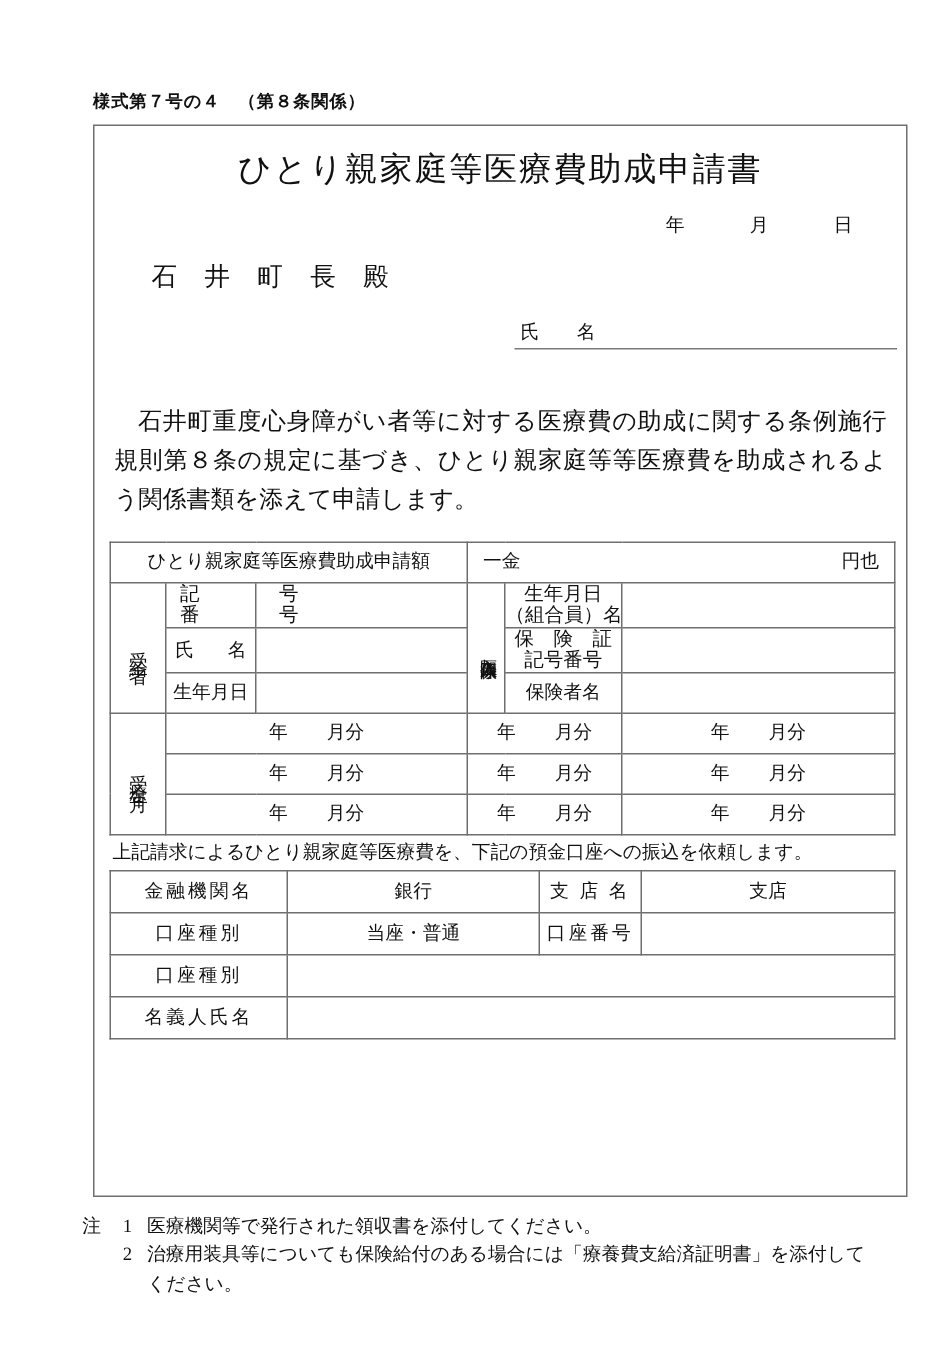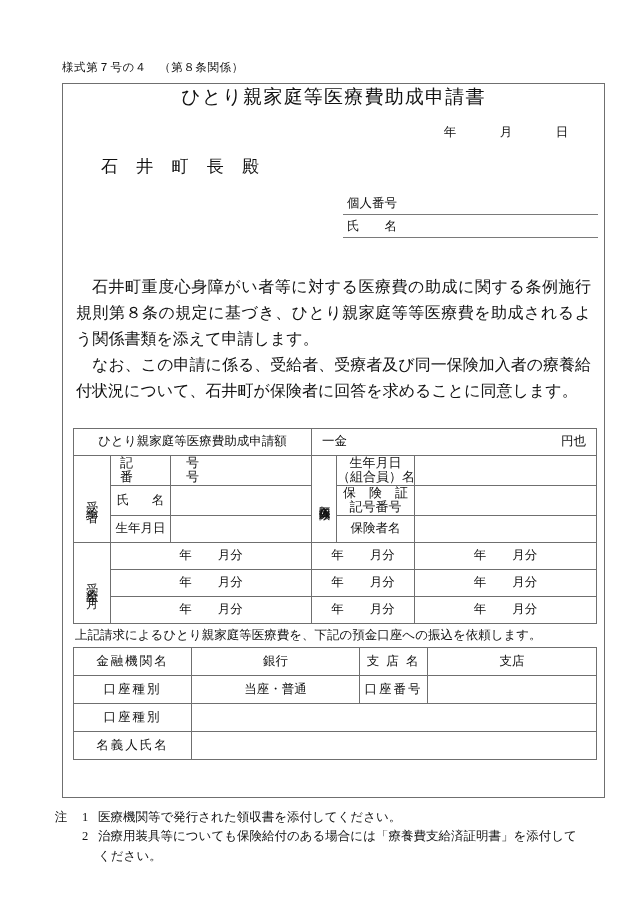--- a/index.html
+++ b/index.html
@@ -18,20 +18,21 @@
   }
 
   
   .form-code {
     position: absolute;
     left: 62px;
     top: 60px;
     font-size: 11.5px;
     letter-spacing: 0.6px;
     white-space: nowrap;
+    font-weight: bold;
   }
 
   
   .sheet {
     position: absolute;
     left: 62px;
     top: 83px;
     width: 543px;
     height: 715px;
     border: 1.5px solid #6f6f6f;
@@ -44,23 +45,23 @@
     top: 0;
     width: 100%;
     height: 100%;
     box-sizing: border-box;
     padding: 0 10px;
   }
 
   
   .doc-title {
     text-align: center;
-    font-size: 19px;
+    font-size: 22px;
     letter-spacing: 1.2px;
-    margin-top: 0;
+    margin-top: 14px;
     white-space: nowrap;
   }
 
   
   .date-line {
     margin-top: 14px;
     display: flex;
     justify-content: flex-end;
     padding-right: 4px;
     font-size: 12.5px;
@@ -111,21 +112,21 @@
     text-align: justify;
     padding: 0 3px;
   }
   .body-text p {
     margin: 0;
     text-indent: 1em;
   }
 
   
   .main-table {
-    margin-top: 24px;
+    margin-top: 14px;
     width: 100%;
     border-collapse: collapse;
     table-layout: fixed;
     font-size: 12.5px;
     border-radius: 19px;
   }
   .main-table td {
     border: 1px solid #6f6f6f;
     padding: 0;
     text-align: center;
@@ -233,32 +234,27 @@
     <div class="date-line">
       <span>年</span>
       <span>月</span>
       <span>日</span>
     </div>
 
     <div class="addressee">石 井 町 長 殿</div>
 
     <div class="applicant">
       <div class="applicant-row">
-        <div class="applicant-label">個人番号</div>
-        <div class="applicant-value"></div>
-      </div>
-      <div class="applicant-row">
         <div class="applicant-label">氏　　名</div>
         <div class="applicant-value"></div>
       </div>
     </div>
 
     <div class="body-text">
       <p>石井町重度心身障がい者等に対する医療費の助成に関する条例施行規則第８条の規定に基づき、ひとり親家庭等等医療費を助成されるよう関係書類を添えて申請します。</p>
-      <p>なお、この申請に係る、受給者、受療者及び同一保険加入者の療養給付状況について、石井町が保険者に回答を求めることに同意します。</p>
     </div>
 
     <table class="main-table">
       <colgroup>
         <col style="width:37px">
         <col style="width:60px">
         <col style="width:141px">
         <col style="width:25px">
         <col style="width:78px">
         <col style="width:182px">

